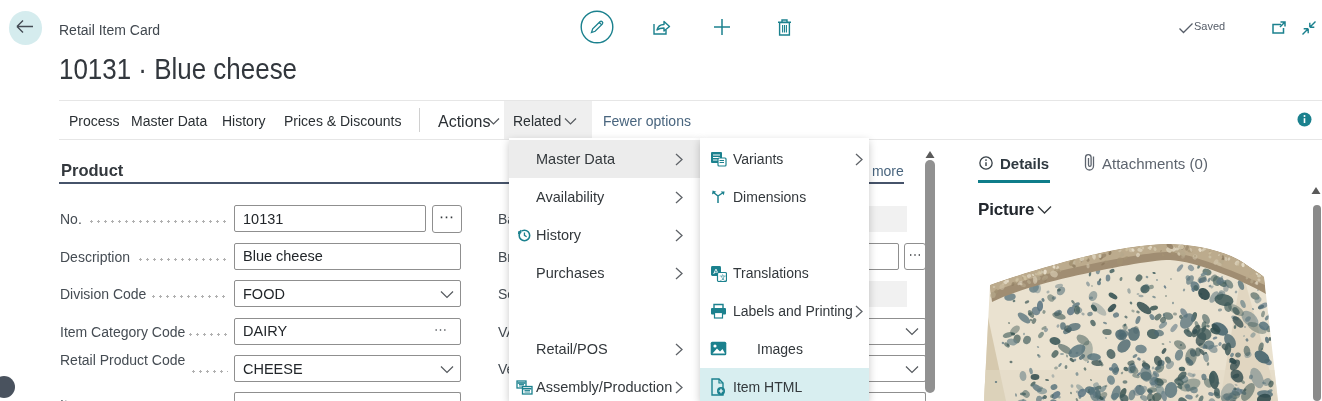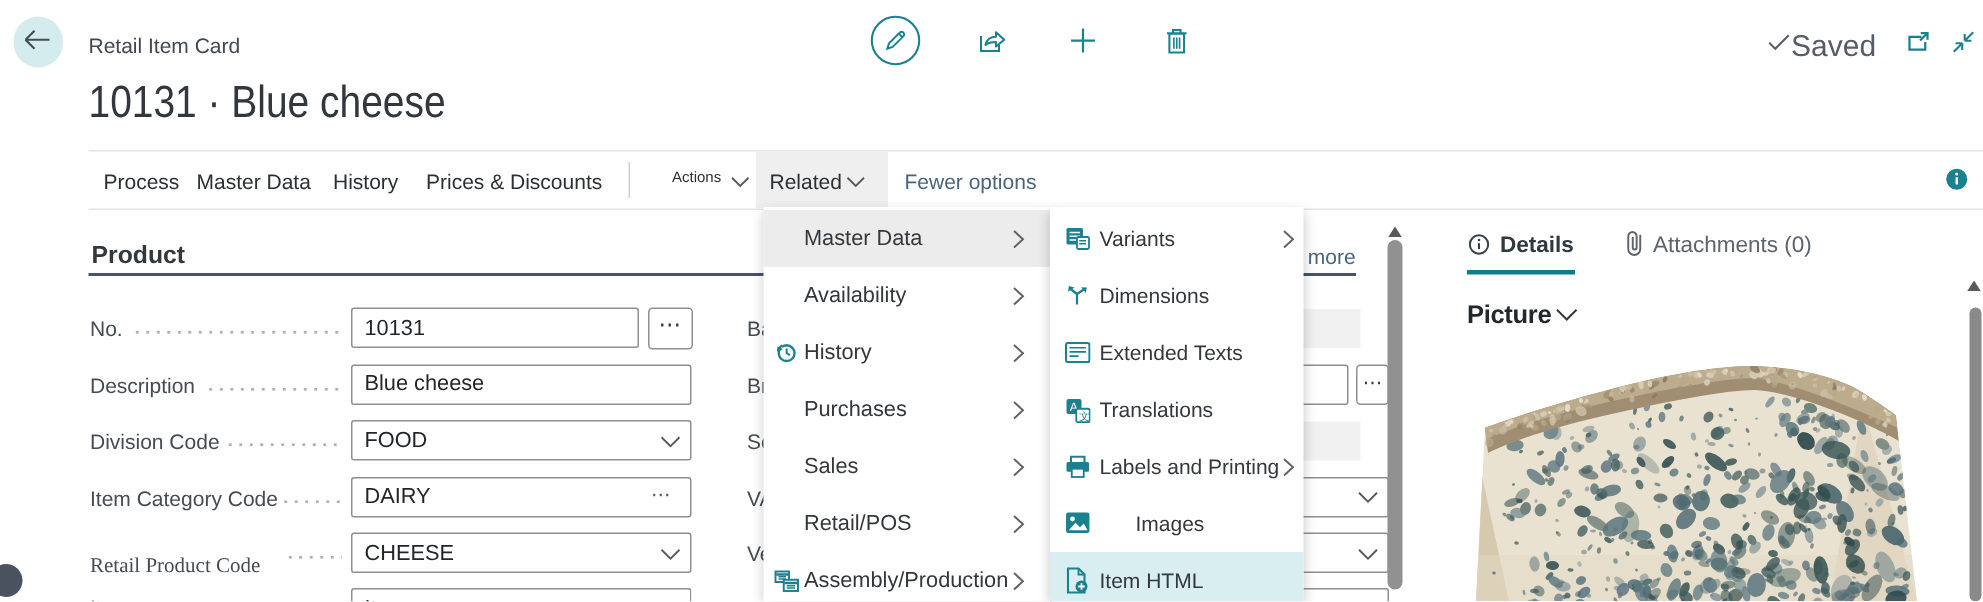--- a/index.html
+++ b/index.html
@@ -40,40 +40,40 @@
     <path d="M10 2 V18 M2 10 H18" stroke="#1b818e" stroke-width="1.5"></path>
   </svg>
   <svg class="abs" style="left:775px;top:17px;" width="19" height="20" viewBox="0 0 19 20">
     <path d="M3 5.2 H16 M7 5 V3 H12 V5 M4.6 5.5 V18 H14.4 V5.5 Z" fill="none" stroke="#1b818e" stroke-width="1.4"></path>
     <path d="M7.6 8 V15.5 M9.5 8 V15.5 M11.4 8 V15.5" stroke="#1b818e" stroke-width="1.1"></path>
   </svg>
 
   <svg class="abs" style="left:1178px;top:22px;" width="16" height="13" viewBox="0 0 16 13">
     <path d="M1.5 6.5 L5.5 10.5 L14.5 1.5" fill="none" stroke="#565d68" stroke-width="1.3"></path>
   </svg>
-  <div class="abs" style="left:1194px;top:20px;font-size:20px;color:#565d68;">Saved</div>
+  <div class="abs" style="left:1194px;top:20px;font-size:11px;color:#565d68;">Saved</div>
   <svg class="abs" style="left:1272px;top:21px;" width="14" height="13" viewBox="0 0 14 13">
     <path d="M9 3.5 H1 V12 H11.5 V7" fill="none" stroke="#1b818e" stroke-width="1.5"></path>
     <path d="M8.5 1 H13 V5.5 M12.7 1.3 L8 6" fill="none" stroke="#1b818e" stroke-width="1.5"></path>
   </svg>
   <svg class="abs" style="left:1301px;top:20px;" width="16" height="16" viewBox="0 0 16 16">
     <path d="M8.8 7.2 H13.3 M8.8 7.2 V2.7 M8.8 7.2 L14.5 1.5 M7.2 8.8 H2.7 M7.2 8.8 V13.3 M7.2 8.8 L1.5 14.5" fill="none" stroke="#1b818e" stroke-width="1.4"></path>
   </svg>
 
   <div class="abs" style="left:59px;top:100px;width:1263px;height:1px;background:#e6e6e6;"></div>
   <div class="abs" style="left:59px;top:139px;width:1263px;height:1px;background:#e6e6e6;"></div>
 
   <div class="abs" style="left:504px;top:101px;width:88px;height:38px;background:#efefef;"></div>
 
   <div class="abs" style="left:69px;top:113px;font-size:14px;color:#2b3034;">Process</div>
   <div class="abs" style="left:131px;top:113px;font-size:14px;color:#2b3034;">Master Data</div>
   <div class="abs" style="left:222px;top:113px;font-size:14px;color:#2b3034;">History</div>
   <div class="abs" style="left:284px;top:113px;font-size:14px;color:#2b3034;">Prices &amp; Discounts</div>
   <div class="abs" style="left:419px;top:108px;width:1px;height:24px;background:#d0d0d0;"></div>
-  <div class="abs" style="left:448px;top:113px;font-size:10px;color:#2b3034;">Actions</div>
+  <div class="abs" style="left:438px;top:113px;font-size:16px;color:#2b3034;">Actions</div>
   <svg class="abs" style="left:487px;top:117px;" width="13" height="9" viewBox="0 0 13 9">
       <path d="M1 1.5 L6.5 7 L12 1.5" fill="none" stroke="#55595e" stroke-width="1.2"></path>
     </svg>
   <div class="abs" style="left:513px;top:113px;font-size:14px;color:#2b3034;">Related</div>
   <svg class="abs" style="left:564px;top:117px;" width="13" height="9" viewBox="0 0 13 9">
       <path d="M1 1.5 L6.5 7 L12 1.5" fill="none" stroke="#55595e" stroke-width="1.2"></path>
     </svg>
   <div class="abs" style="left:603px;top:113px;font-size:14px;color:#49657e;">Fewer options</div>
 
   <svg class="abs" style="left:1297px;top:112px;" width="15" height="15" viewBox="0 0 15 15">
@@ -110,21 +110,21 @@
         <path d="M1 1.5 L7 7.5 L13 1.5" fill="none" stroke="#55595e" stroke-width="1.2"></path>
       </svg>
 
     <div class="abs lbl" style="left:60px;top:323.5px;">Item Category Code</div>
     <div class="abs lead" style="left:187px;top:323.5px;width:41px;"></div>
     <div class="abs box" style="left:234px;top:317.5px;width:225px;">
         <span>DAIRY</span>
       </div>
     <div class="abs" style="left:434px;top:322px;font-size:13px;color:#55595e;letter-spacing:0.5px;">⋯</div>
 
-    <div class="abs lbl" style="left:60px;top:370px;font-family:Liberation Serif, serif;">Retail Product Code</div>
+    <div class="abs lbl" style="left:60px;top:352px;">Retail Product Code</div>
     <div class="abs lead" style="left:190px;top:361px;width:38px;"></div>
     <div class="abs box" style="left:234px;top:355px;width:225px;">
         <span>CHEESE</span>
       </div>
     <svg class="abs" style="left:440px;top:365px;" width="14" height="9" viewBox="0 0 14 9">
         <path d="M1 1.5 L7 7.5 L13 1.5" fill="none" stroke="#55595e" stroke-width="1.2"></path>
       </svg>
 
     <div class="abs lbl" style="left:60px;top:397px;height:4px;width:10px;overflow:hidden;">It</div>
     <div class="abs box" style="left:234px;top:392px;width:225px;height:9px;border-bottom:none;">
@@ -183,26 +183,20 @@
       <svg class="chev" style="left:166px;top:13px;" width="8" height="13" viewBox="0 0 8 13">
           <path d="M1 1 L7 6.5 L1 12" fill="none" stroke="#5f6368" stroke-width="1.3"></path>
         </svg>
       </div>
     <div class="mi" style="top:115.5px;">
         <span class="t" style="left:27px;">Purchases</span>
       <svg class="chev" style="left:166px;top:13px;" width="8" height="13" viewBox="0 0 8 13">
           <path d="M1 1 L7 6.5 L1 12" fill="none" stroke="#5f6368" stroke-width="1.3"></path>
         </svg>
       </div>
-    <div class="mi" style="top:153.5px;">
-        <span class="t" style="left:27px;">Sales</span>
-      <svg class="chev" style="left:166px;top:13px;" width="8" height="13" viewBox="0 0 8 13">
-          <path d="M1 1 L7 6.5 L1 12" fill="none" stroke="#5f6368" stroke-width="1.3"></path>
-        </svg>
-      </div>
     <div class="mi" style="top:191.5px;">
         <span class="t" style="left:27px;">Retail/POS</span>
       <svg class="chev" style="left:166px;top:13px;" width="8" height="13" viewBox="0 0 8 13">
           <path d="M1 1 L7 6.5 L1 12" fill="none" stroke="#5f6368" stroke-width="1.3"></path>
         </svg>
       </div>
     <div class="mi" style="top:229.5px;">
         <span class="t" style="left:27px;">Assembly/Production</span>
       <svg class="chev" style="left:7px;top:12px;" width="17" height="15" viewBox="0 0 17 15">
           <rect x="1" y="1" width="9" height="7" fill="none" stroke="#1b818e" stroke-width="1.3"></rect>
@@ -229,27 +223,20 @@
       </svg>
       <svg class="chev" style="left:155px;top:13px;" width="8" height="13" viewBox="0 0 8 13">
           <path d="M1 1 L7 6.5 L1 12" fill="none" stroke="#5f6368" stroke-width="1.3"></path>
         </svg>
       </div>
     <div class="mi" style="top:39.5px;">
         <span class="t" style="left:33px;">Dimensions</span>
       <svg class="chev" style="left:10px;top:11px;" width="16" height="16" viewBox="0 0 16 16">
           <path d="M8 14 V7 M8 7 L3.5 3.5 M8 7 L12.5 4" fill="none" stroke="#1b818e" stroke-width="1.5"></path>
           <path d="M2 5.5 L2.6 1.6 L6.4 2.7 Z M10.8 2.5 L14.6 2.6 L13.8 6.3 Z" fill="#1b818e"></path>
-        </svg>
-      </div>
-    <div class="mi" style="top:77.5px;">
-        <span class="t" style="left:33px;">Extended Texts</span>
-      <svg class="chev" style="left:10px;top:12px;" width="17" height="14" viewBox="0 0 17 14">
-          <rect x="0.7" y="0.7" width="15.6" height="12.6" rx="1.2" fill="none" stroke="#1b818e" stroke-width="1.4"></rect>
-          <path d="M3 3.8 H14 M3 6.6 H14 M3 9.4 H9" stroke="#1b818e" stroke-width="1.1"></path>
         </svg>
       </div>
     <div class="mi" style="top:115.5px;">
         <span class="t" style="left:33px;">Translations</span>
       <svg class="chev" style="left:10px;top:11px;" width="17" height="17" viewBox="0 0 17 17">
         <rect x="1" y="1" width="10" height="10" rx="1.4" fill="#1b818e"></rect>
           <text x="3.2" y="9" font-size="8" fill="#fff" font-family="Liberation Sans">A</text>
         <rect x="7.5" y="7.5" width="9" height="9" rx="1.2" fill="#fff" stroke="#1b818e" stroke-width="1.2"></rect>
           <text x="9.5" y="15" font-size="7" fill="#1b818e" font-family="Liberation Sans">文</text>
       </svg>

